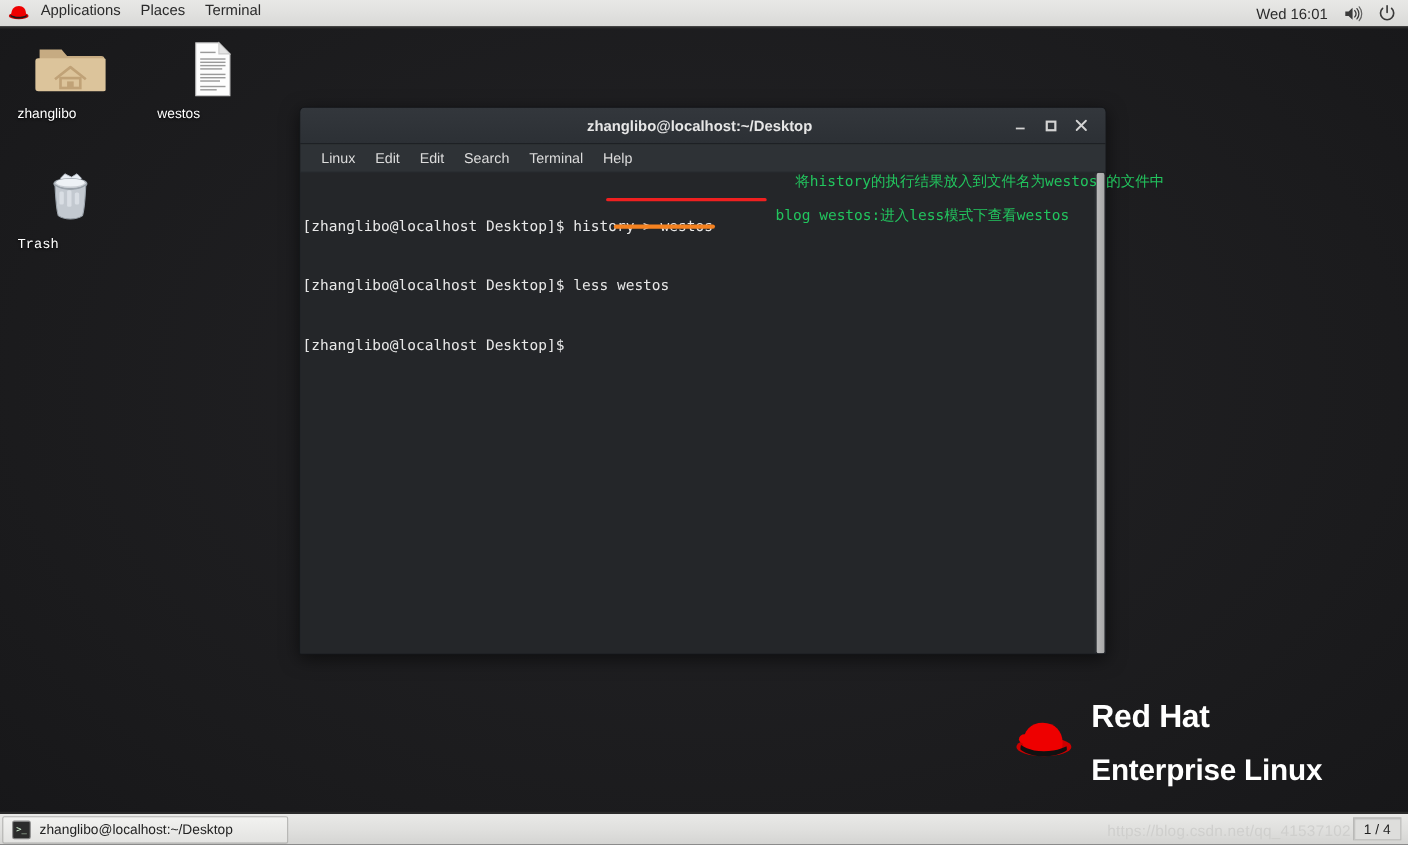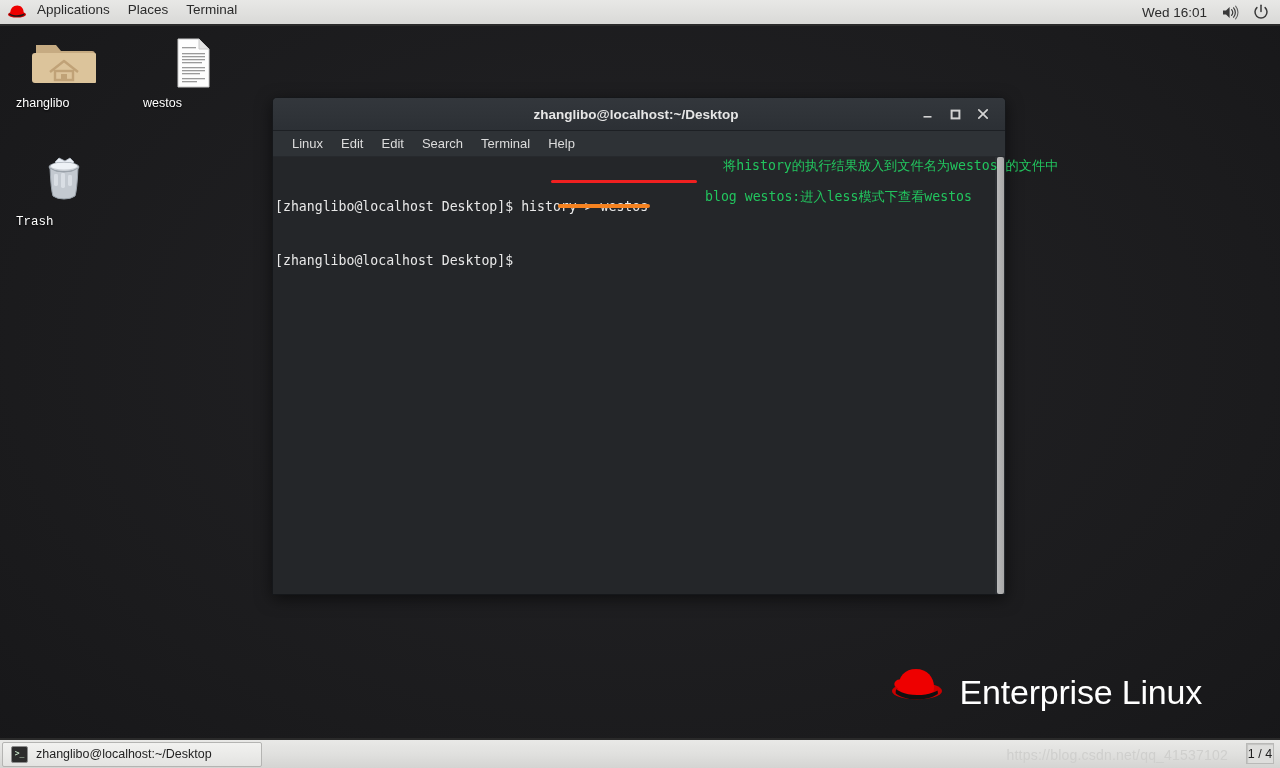--- a/index.html
+++ b/index.html
@@ -138,21 +138,21 @@
   }
 
   
   #branding {
     position: absolute;
     right: 78px; bottom: 54px;
     display: flex; align-items: center; gap: 14px;
   }
   #brand-text { color: #ffffff; line-height: 1; }
   #brand-line1 { font-size: 29px; font-weight: bold; letter-spacing: -0.3px; }
-  #brand-line2 { font-size: 34px; font-weight: normal; margin-top: 7px; letter-spacing: -0.2px; }
+  #brand-line2 { font-size: 27px; font-weight: bold; margin-top: 20px; letter-spacing: -0.2px; }
 
   
   #bottom-panel {
     position: absolute; left: 0; bottom: 0;
     width: 1280px; height: 30px;
     background: linear-gradient(to bottom, #e9e9e7 0%, #e0e0de 50%, #d4d4d2 100%);
     border-top: 2px solid #2a2a2a;
     display: flex; align-items: center;
   }
   #task-button {
@@ -178,21 +178,21 @@
     line-height: 1;
   }
   #watermark {
     position: absolute; right: 52px; bottom: 5px;
     font-size: 14px; color: #cfcfcd;
     font-family: "Liberation Sans", sans-serif;
     letter-spacing: 0.2px;
   }
   #workspace {
     position: absolute; right: 6px; bottom: 4px;
-    width: 28px; height: 21px;
+    width: 44px; height: 21px;
     border: 1px solid #b9b9b7;
     background: #dededc;
     box-shadow: inset 1px 1px 1px rgba(0,0,0,.12);
     display: flex; align-items: center; justify-content: center;
     font-size: 12.5px; color: #1f1f1f;
   }
 </style>
 </head>
 <body>
 
@@ -308,20 +308,21 @@
     <div class="mitem">Edit</div>
     <div class="mitem">Edit</div>
     <div class="mitem">Search</div>
     <div class="mitem">Terminal</div>
     <div class="mitem">Help</div>
   </div>
 
   <div id="term-body">
     <div id="term-text">
       <div class="term-line"><span>[zhanglibo@localhost Desktop]$ </span><span>history &gt; westos</span></div>
+      <div class="term-line"><span>[zhanglibo@localhost Desktop]$ </span><span>less westos</span></div>
       <div class="term-line"><span>[zhanglibo@localhost Desktop]$ </span><span></span></div>
     </div>
     <div id="scrollbar">
       <div id="scroll-thumb"></div>
     </div>
   </div>
 </div>
 
 <div class="underline" style="left:551px; top:180px; width:146px; height:3px; background:#f02020;"></div>
 <div class="underline" style="left:558px; top:204px; width:92px; height:4px; background:#f58220;"></div>
@@ -332,20 +333,21 @@
 <div id="branding">
   <div>
     <svg width="58" height="48" viewBox="0 0 58 48" aria-hidden="true">
       <ellipse cx="29" cy="29" rx="25" ry="8.5" fill="#cc0000"></ellipse>
       <path d="M10 27 C10 14 17 7 28 7 C39 7 46 15 46 25 C46 28 45.4 30 45.4 30 C40.7 33 35 34.4 29 34.4 C22 34.4 15.5 32.6 10.6 29.6 Z" fill="#ee0000"></path>
       <path d="M8.2 27.2 C8.2 27.2 15.6 33 29 33 C42 33 49.5 28.4 49.5 28.4 C50.1 30.2 49.8 32 49.8 32 C44.2 35.8 36.7 37.6 29 37.6 C21 37.6 13.3 35.6 7.8 31.6 C7.5 30.3 7.8 28.6 8.2 27.2 Z" fill="#111111"></path>
       <ellipse cx="11.5" cy="22" rx="5.2" ry="4.4" fill="#ee0000"></ellipse>
     </svg>
   </div>
   <div id="brand-text">
+    <div id="brand-line1">Red Hat</div>
     <div id="brand-line2">Enterprise Linux</div>
   </div>
 </div>
 
 <div id="bottom-panel">
   <div id="task-button">
     <div id="task-icon">&gt;_</div>
     <span>zhanglibo@localhost:~/Desktop</span>
   </div>
   <div id="watermark">https://blog.csdn.net/qq_41537102</div>

